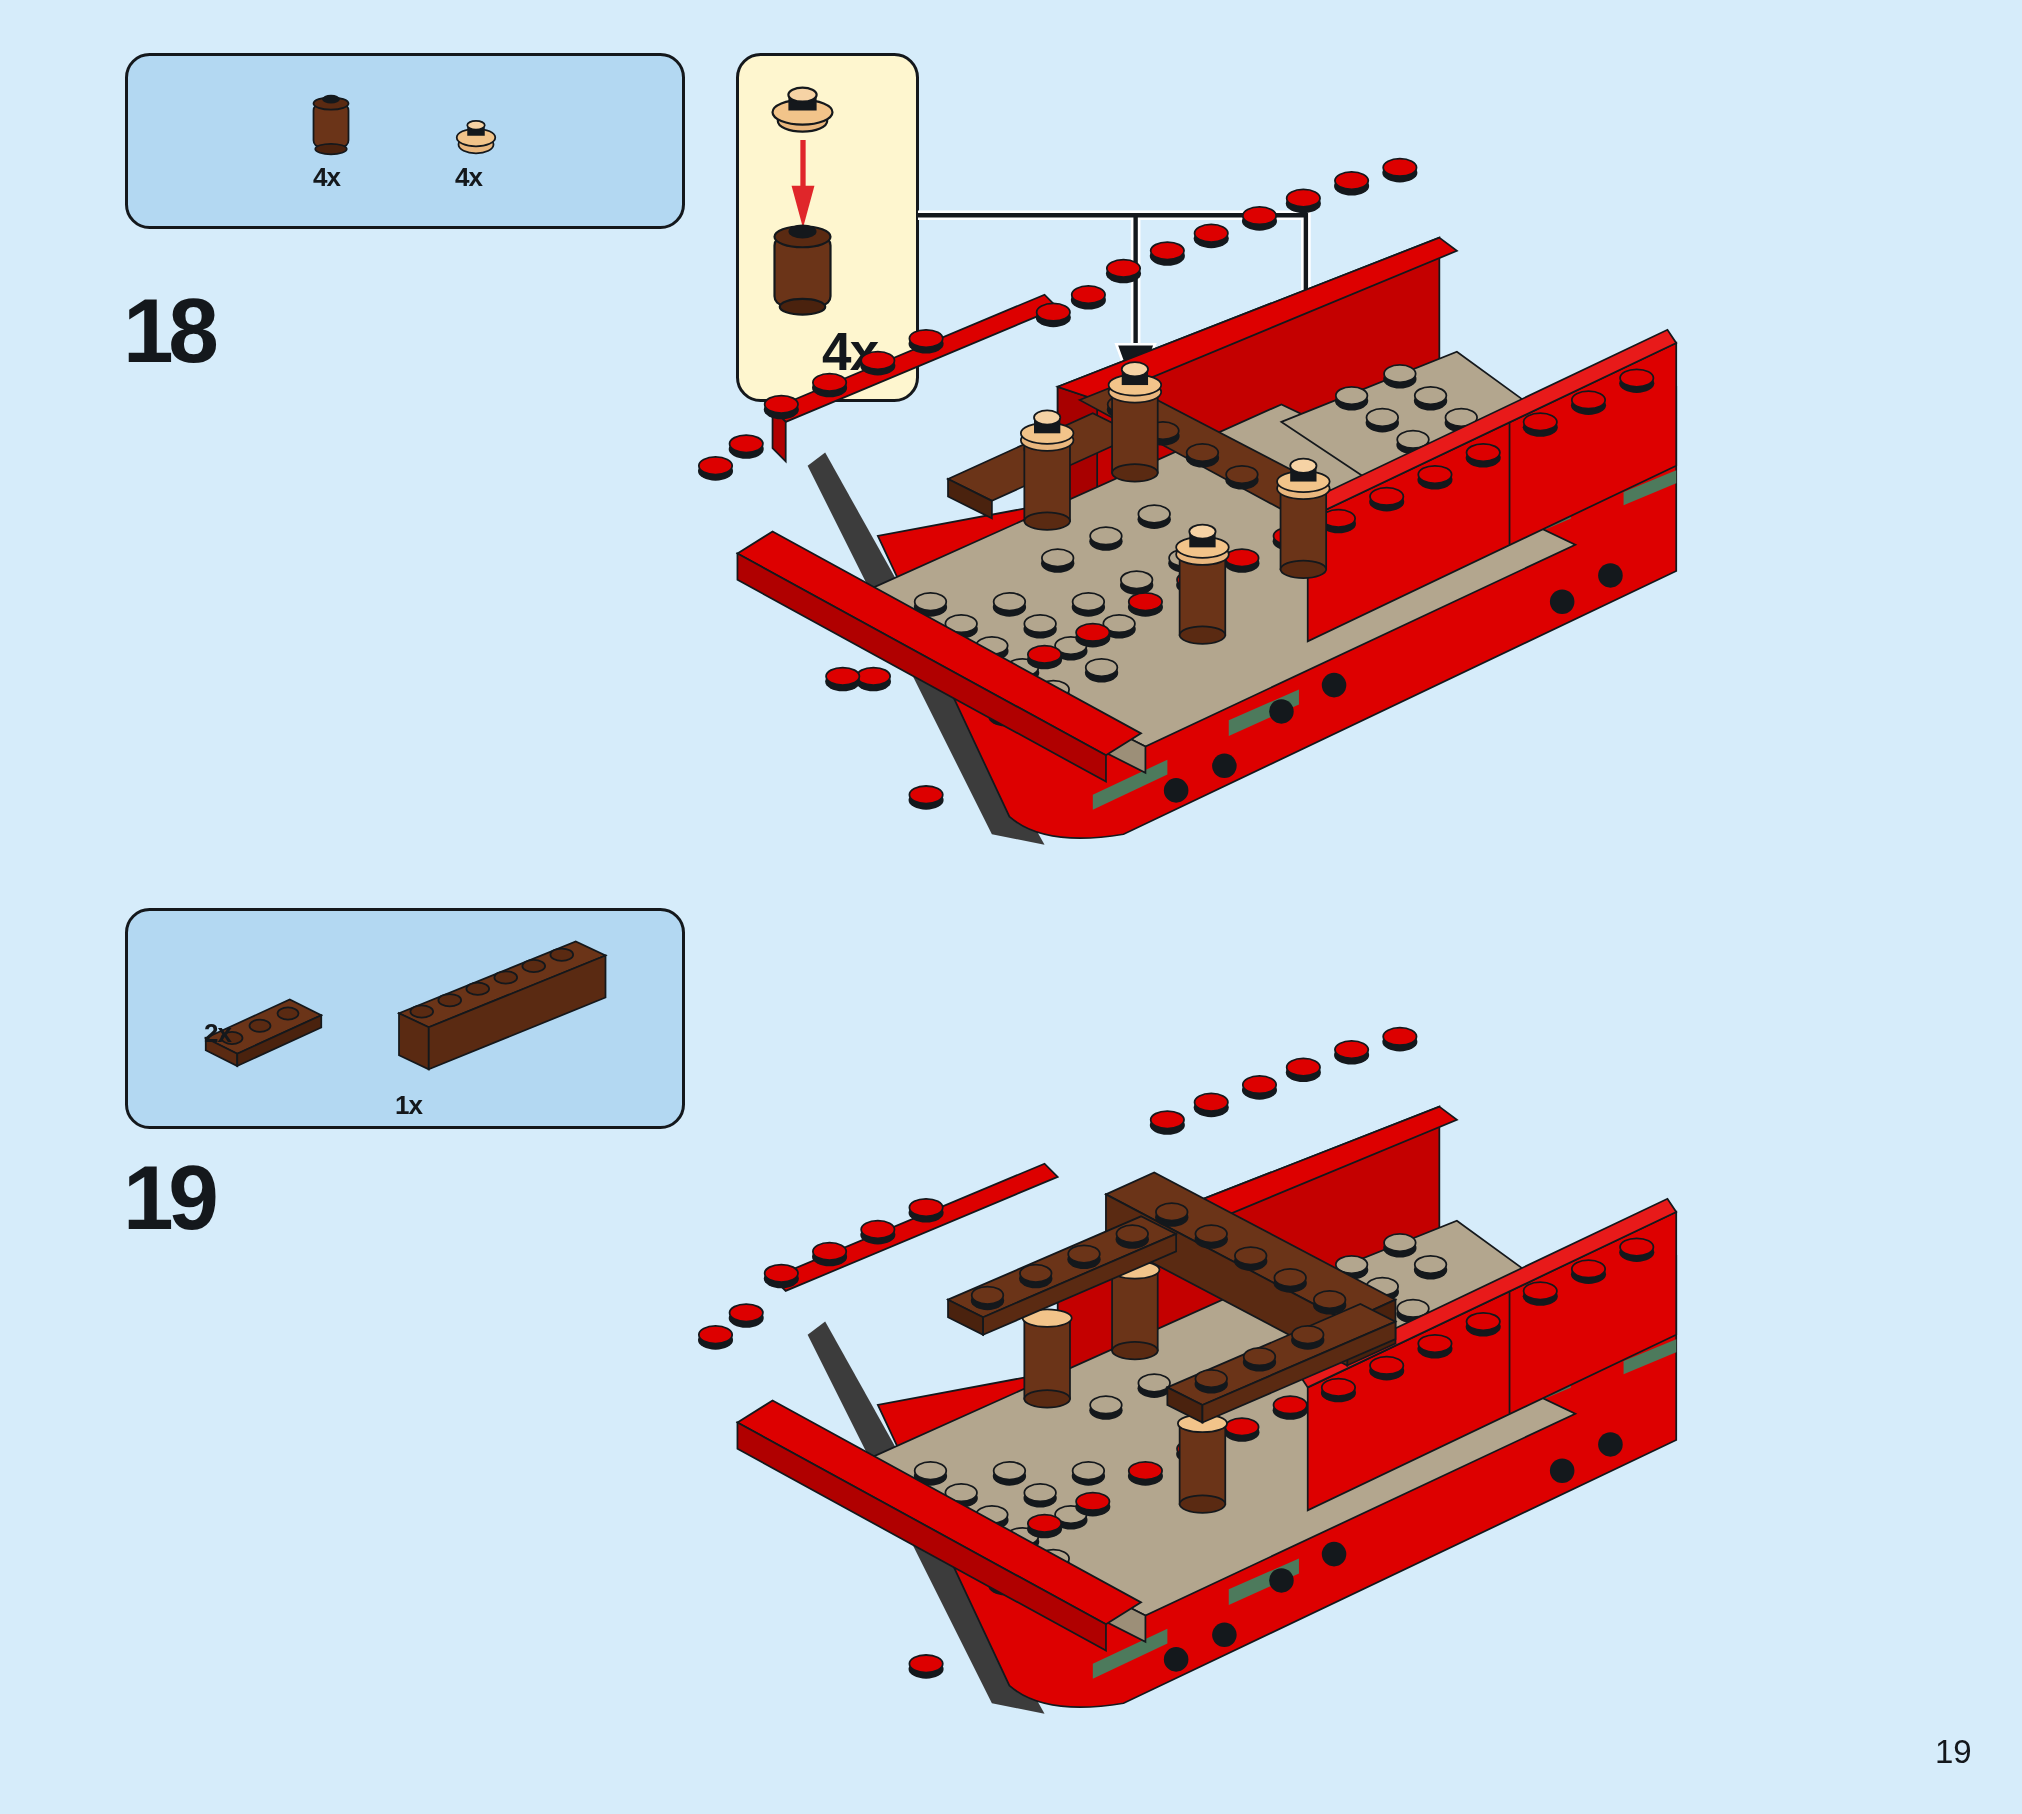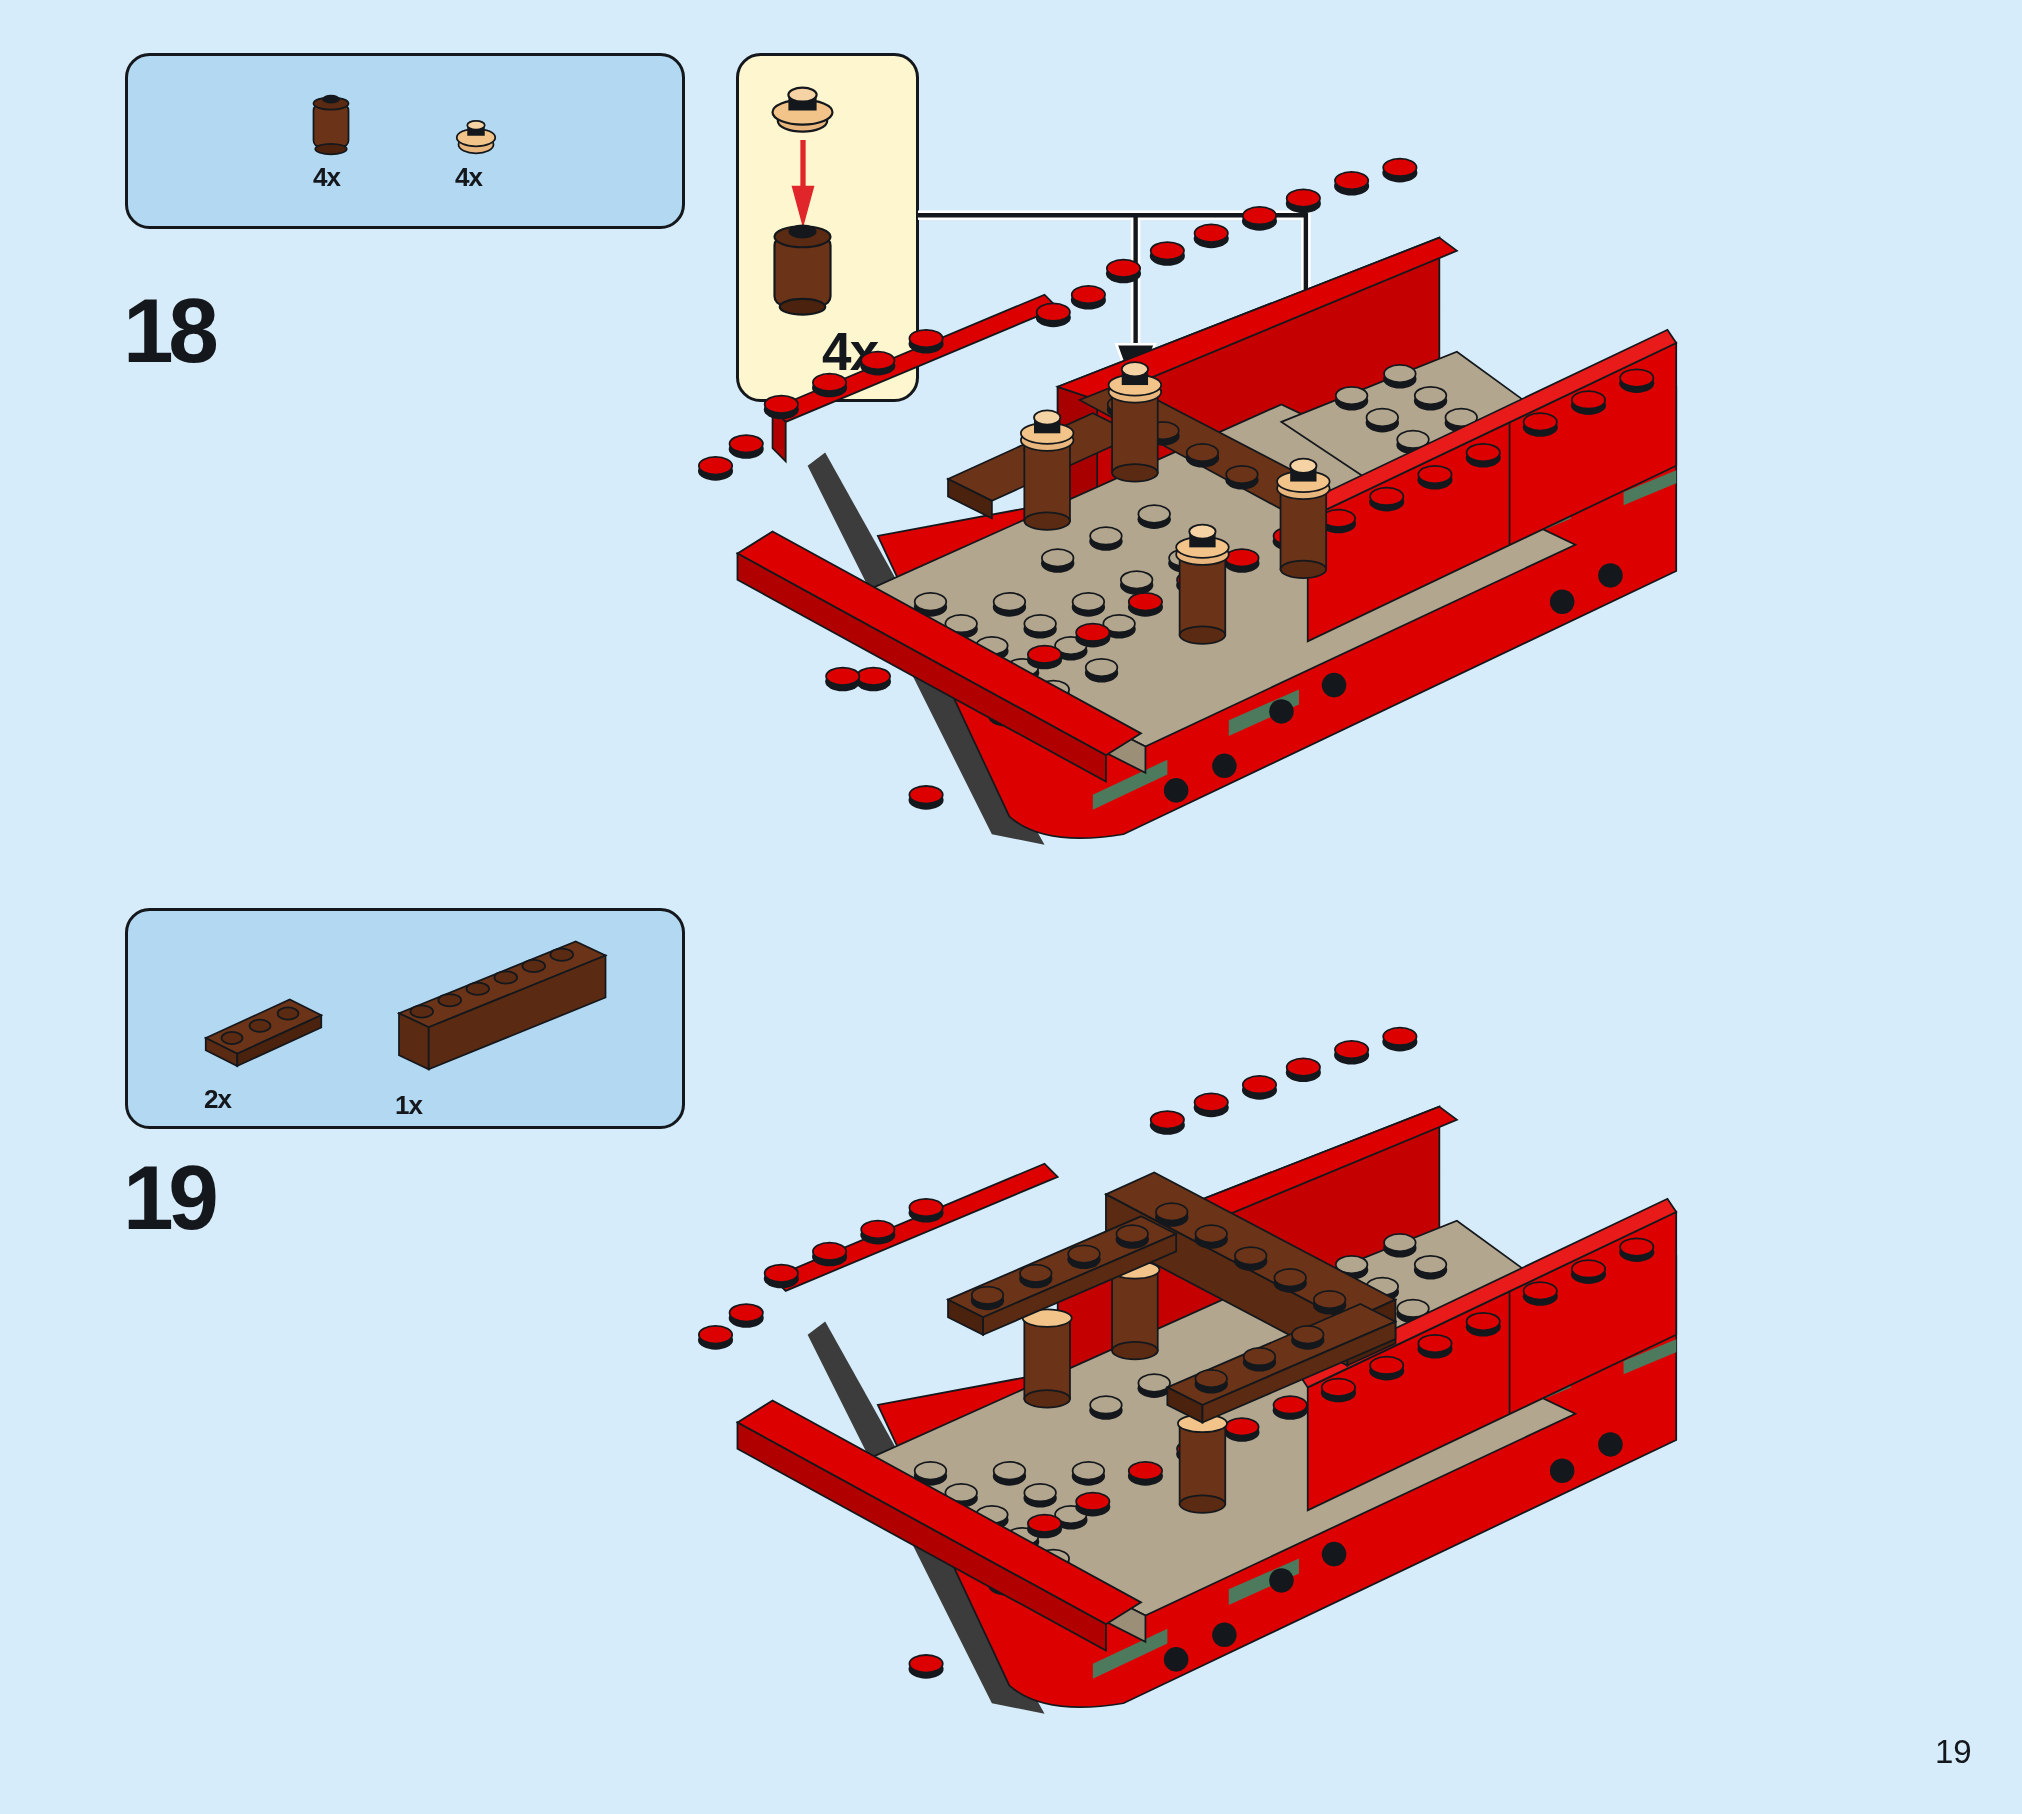--- a/index.html
+++ b/index.html
@@ -245,21 +245,21 @@
 <svg style="left:202px; top:996px;" width="123" height="70" viewBox="0 0 140 80">
   <polygon points="4,48 100,4 136,22 40,66" fill="#6b3418" stroke="#14181c" stroke-width="2"></polygon>
   <polygon points="4,48 40,66 40,80 4,62" fill="#5a2a12" stroke="#14181c" stroke-width="2"></polygon>
   <polygon points="40,66 136,22 136,36 40,80" fill="#4a220e" stroke="#14181c" stroke-width="2"></polygon>
   <g fill="#5a2a12" stroke="#14181c" stroke-width="2">
     <ellipse cx="34" cy="48" rx="12" ry="7"></ellipse>
       <ellipse cx="66" cy="34" rx="12" ry="7"></ellipse>
       <ellipse cx="98" cy="20" rx="12" ry="7"></ellipse>
   </g>
 </svg>
-<div class="qty" style="left:204px; top:1084px;">2x</div>
+<div class="qty" style="left:204px; top:1018px;">2x</div>
 <svg style="left:395px; top:938px;" width="211" height="133" viewBox="0 0 240 152">
   <polygon points="4,86 206,4 240,20 38,102" fill="#6b3418" stroke="#14181c" stroke-width="2"></polygon>
   <polygon points="4,86 38,102 38,150 4,134" fill="#5a2a12" stroke="#14181c" stroke-width="2"></polygon>
   <polygon points="38,102 240,20 240,68 38,150" fill="#5a2a12" stroke="#14181c" stroke-width="2"></polygon>
   <g fill="#5a2a12" stroke="#14181c" stroke-width="2">
     <ellipse cx="30" cy="84" rx="13" ry="7"></ellipse>
       <ellipse cx="62" cy="71" rx="13" ry="7"></ellipse>
       <ellipse cx="94" cy="58" rx="13" ry="7"></ellipse>
     <ellipse cx="126" cy="45" rx="13" ry="7"></ellipse>
       <ellipse cx="158" cy="32" rx="13" ry="7"></ellipse>

